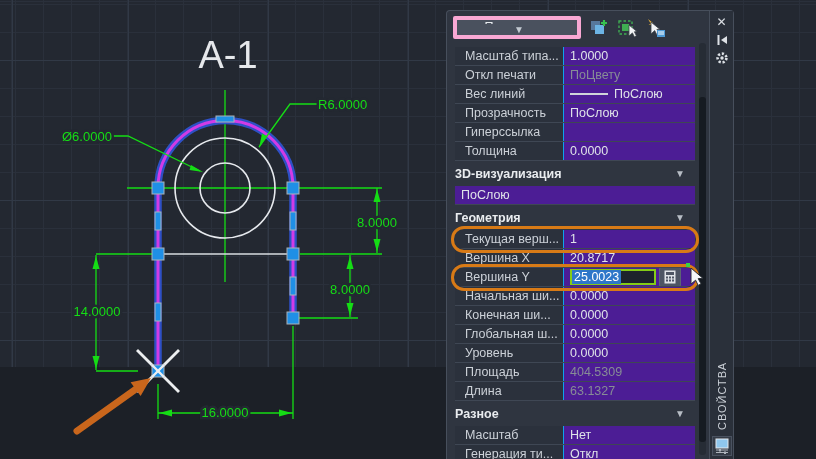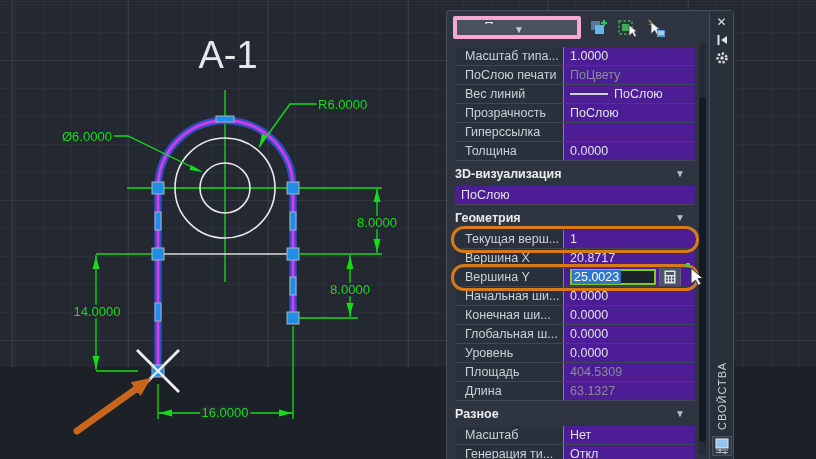--- a/index.html
+++ b/index.html
@@ -189,21 +189,21 @@
     </div>
 
     <div class="rows">
         <div class="prow">
           <span class="plabel">Масштаб типа...</span>
           <span class="pvalue">
             <span>1.0000</span>
           </span>
         </div>
         <div class="prow">
-          <span class="plabel">ПоСлою печати</span>
+          <span class="plabel">Откл печати</span>
           <span class="pvalue">
             <span class="muted">ПоЦвету</span>
           </span>
         </div>
         <div class="prow">
           <span class="plabel">Вес линий</span>
           <span class="pvalue">
             <span class="lw-line"></span>
             <span>ПоСлою</span>
           </span>

